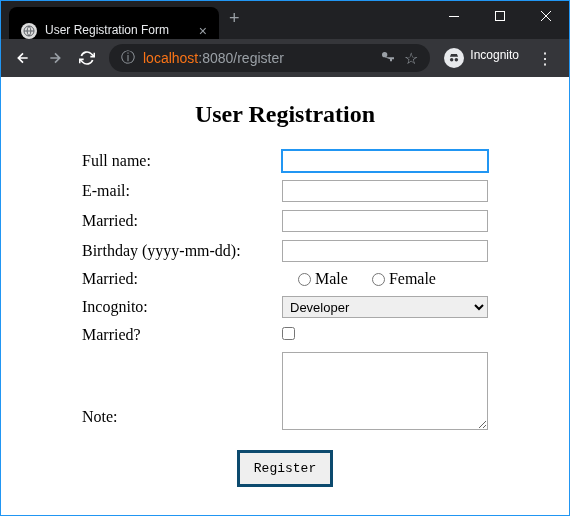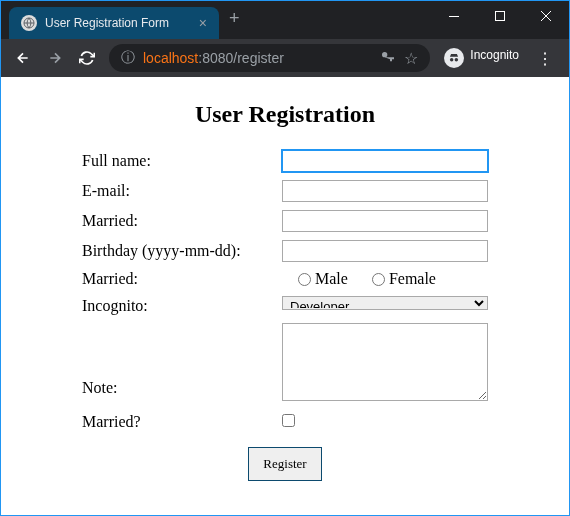--- a/index.html
+++ b/index.html
@@ -1,20 +1,20 @@
 <!DOCTYPE html>
 <html><head>
   <meta charset="utf-8">
   <style>
     * { box-sizing: border-box; margin: 0; padding: 0; }
     body { font-family: Arial, sans-serif; background: #fff; width: 570px; height: 516px; overflow: hidden; border: 1px solid #2196f3; }
     
     
     .titlebar { background: #202124; height: 38px; display: flex; align-items: flex-end; padding-left: 8px; }
-    .tab { background: #0c4a6e; color: #e8eaed; font-size: 12px; padding: 16px 12px; border-radius: 8px 8px 0 0; display: flex; align-items: center; gap: 8px; min-width: 210px; height: 32px; }
+    .tab { background: #000000; color: #e8eaed; font-size: 12px; padding: 16px 12px; border-radius: 8px 8px 0 0; display: flex; align-items: flex-start; gap: 8px; min-width: 210px; height: 32px; }
     .tab-favicon { width: 16px; height: 16px; background: #ddd; border-radius: 50%; display: flex; align-items: center; justify-content: center; }
     .tab-favicon svg { width: 12px; height: 12px; }
     .tab-close { margin-left: auto; cursor: pointer; font-size: 14px; color: #9aa0a6; }
     .newtab { color: #9aa0a6; font-size: 18px; padding: 4px 10px; cursor: pointer; align-self: center; margin-bottom: 4px; }
     .window-controls { margin-left: auto; display: flex; align-self: flex-start; }
     .window-controls div { width: 46px; height: 30px; color: #fff; display: flex; align-items: center; justify-content: center; font-size: 12px; cursor: pointer; }
     
     .toolbar { background: #35363a; height: 38px; display: flex; align-items: center; padding: 0 8px; gap: 4px; }
     .nav-btn { width: 28px; height: 28px; display: flex; align-items: center; justify-content: center; color: #9aa0a6; cursor: pointer; border-radius: 50%; }
     .nav-btn.active { color: #fff; }
@@ -29,26 +29,26 @@
     .menu-btn { color: #fff; padding: 0 8px; cursor: pointer; }
     
     
     .page { padding: 24px 52px; font-family: "Times New Roman", serif; }
     h2 { text-align: center; font-size: 24px; font-weight: bold; margin-bottom: 18px; }
     table { border-collapse: collapse; margin: 0 auto; }
     td { padding: 4px 6px; font-size: 16px; vertical-align: middle; }
     td:first-child { min-width: 200px; }
     input[type="text"], input[type="password"], select { width: 206px; height: 22px; border: 1px solid #a9a9a9; font-size: 13px; padding: 1px 3px; font-family: Arial, sans-serif; }
     input.focused { border: 1px solid #2196f3; outline: 1px solid #2196f3; }
-    select { background: #efefef; height: 14px; }
+    select { background: #efefef; height: 22px; }
     textarea { width: 206px; height: 78px; border: 1px solid #a9a9a9; resize: both; font-family: Arial, sans-serif; }
     .radio-group { display: flex; gap: 24px; align-items: center; font-size: 16px; padding-left: 16px; }
     .radio-group label { display: flex; align-items: center; gap: 4px; justify-content: center; }
     .submit-row { text-align: center; padding-top: 12px; }
-    button.submit { padding: 8px 14px; font-size: 13px; background: #efefef; border: 1px solid #0c4a6e; cursor: pointer; font-family: Liberation Serif, serif; }
+    button.submit { padding: 8px 14px; font-size: 13px; background: #efefef; border: 3px solid #0c4a6e; cursor: pointer; font-family: Liberation Mono, monospace; }
   </style>
 </head>
 <body>
 
 <div class="titlebar">
   <div class="tab">
     <span class="tab-favicon">
       <svg viewBox="0 0 24 24" fill="none" stroke="#5f6368" stroke-width="2">
           <circle cx="12" cy="12" r="10"></circle>
           <path d="M2 12h20M12 2a15 15 0 010 20M12 2a15 15 0 000 20"></path>
@@ -155,26 +155,26 @@
       </tr>
       <tr>
         <td>Incognito:</td>
         <td>
           <select>
             <option>Developer</option>
           </select>
         </td>
       </tr>
       <tr>
+        <td>Married?</td>
+        <td><input type="checkbox" style=""></td>
+      </tr>
+      <tr>
         <td style="vertical-align:bottom; padding-bottom:12px;">Note:</td>
         <td><textarea style=""></textarea></td>
-      </tr>
-      <tr>
-        <td>Married?</td>
-        <td><input type="checkbox" style=""></td>
       </tr>
       <tr>
         <td colspan="2" class="submit-row">
           <button type="button" class="submit">Register</button>
         </td>
       </tr>
     </tbody>
       </table>
   </form>
 </div>

